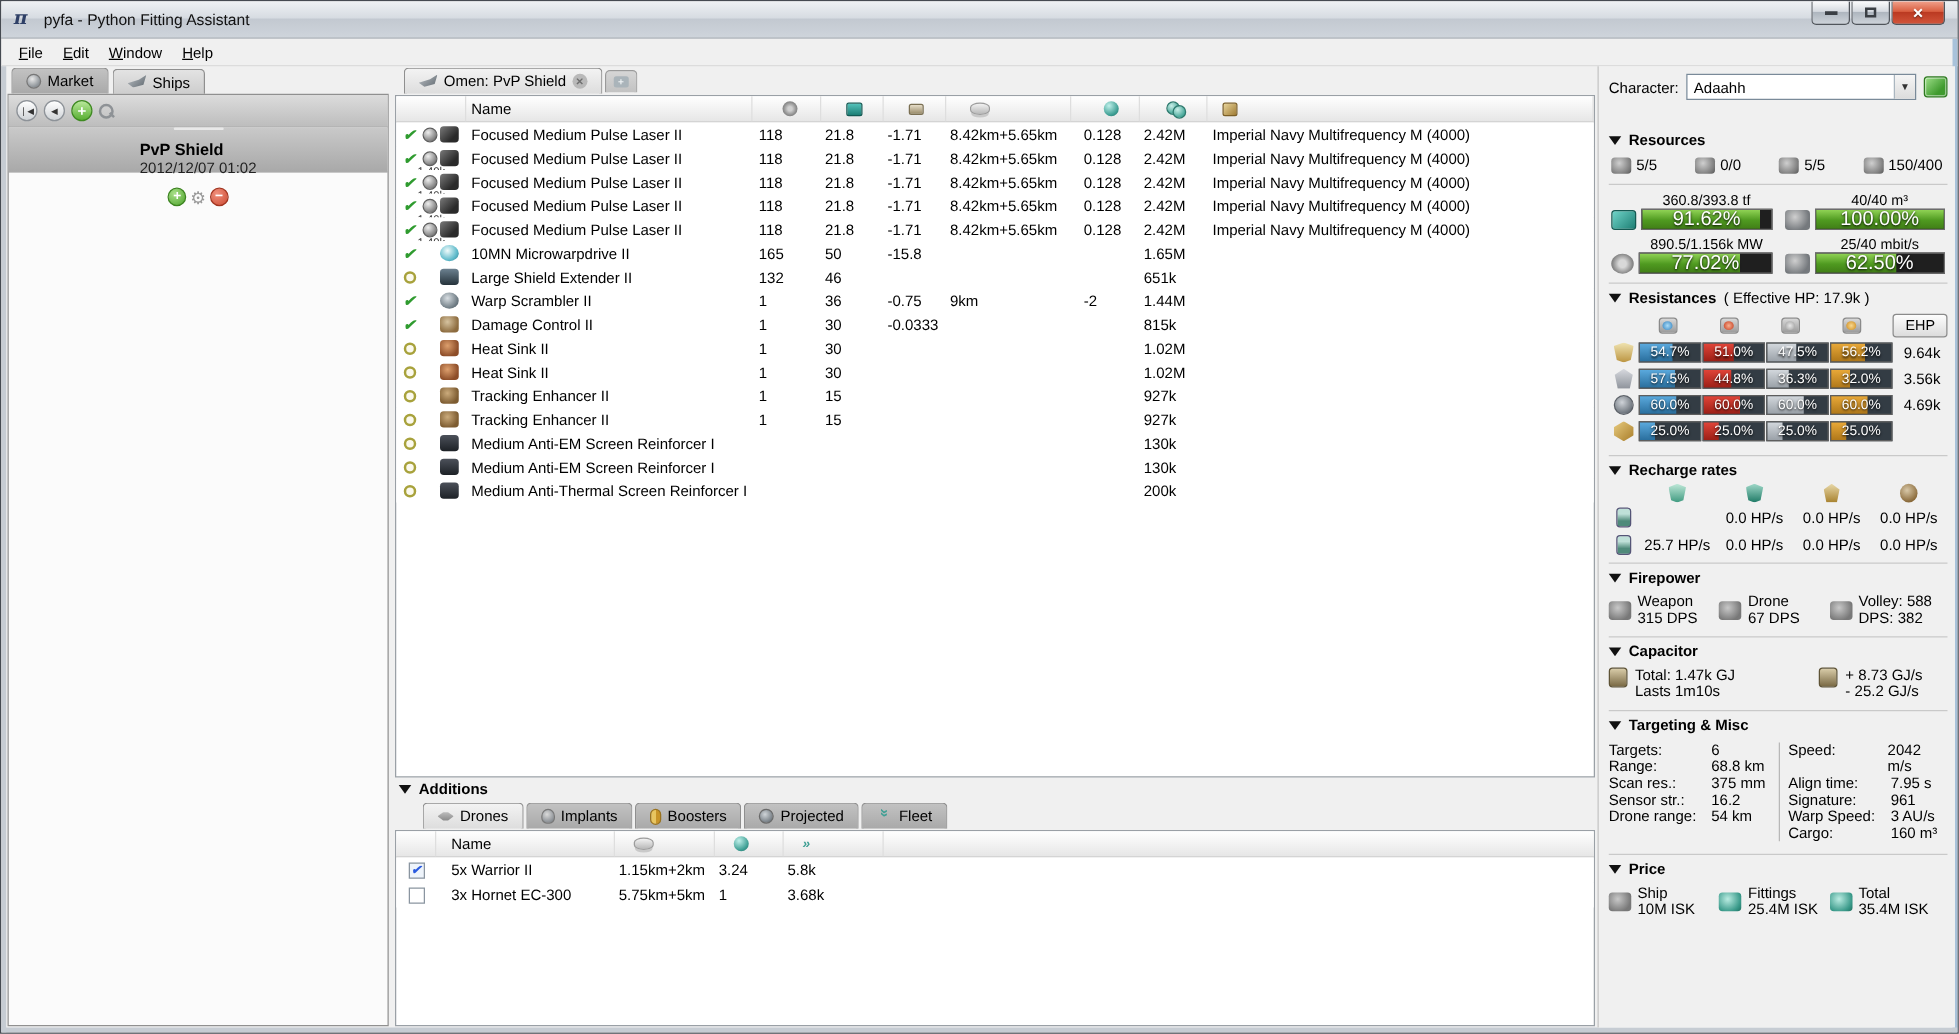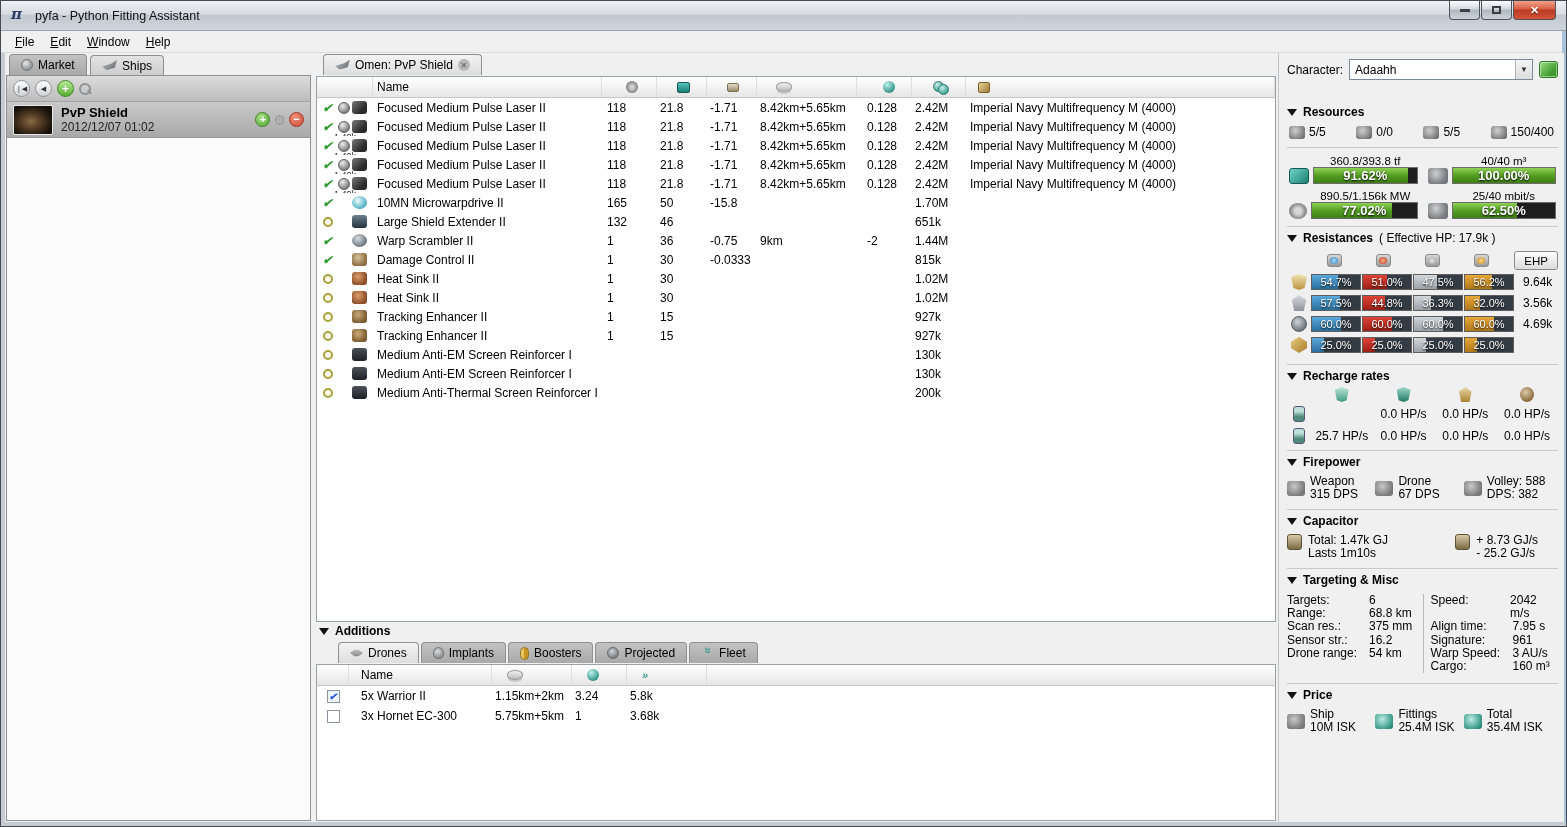--- a/index.html
+++ b/index.html
@@ -44,34 +44,34 @@
   .ltoolbar{height:26px;background:linear-gradient(#dcdcdc,#bdbdbd);border-bottom:1px solid #a3a3a3;
     display:flex;align-items:center;gap:5px;padding-left:6px;}
   .rbtn{width:17px;height:17px;border-radius:50%;border:1px solid #8d9298;
     background:linear-gradient(#ffffff,#cfd3d7);display:flex;align-items:center;justify-content:center;
     font-size:7px;color:#333;}
   .rbtn.green{background:linear-gradient(#b8e89a,#58ae32);border-color:#3f8a22;color:#fff;font-size:12px;font-weight:700;line-height:1;}
   .mag{width:12px;height:12px;position:relative;}
   .mag::before{content:"";position:absolute;left:0;top:0;width:8px;height:8px;border:2px solid #8e9296;border-radius:50%;}
   .mag::after{content:"";position:absolute;left:8px;top:8px;width:5px;height:2px;background:#8e9296;transform:rotate(45deg);}
   .shiprow{height:36px;background:linear-gradient(#c9c9c9,#a9a9a9);border-bottom:1px solid #969696;
-    display:flex;align-items:center;padding:0 6px;gap:8px;}
+    display:flex;align-items:center;padding:0 6px;gap:8px;flex-direction:column;}
   .thumb{width:40px;height:30px;border:1px solid #e9e9e9;border-radius:2px;
     background:radial-gradient(ellipse at 45% 55%, #8a6a42 0%, #4a3420 40%, #15100a 75%);}
   .fitmeta{flex:1;line-height:15px;}
   .fitname{font-weight:700;font-size:13px;}
   .fitdate{font-size:12px;color:#222;}
   .rowbtns{display:flex;gap:3px;align-items:center;}
   .cbtn{width:15px;height:15px;border-radius:50%;display:flex;align-items:center;justify-content:center;
     font-size:11px;font-weight:700;color:#fff;line-height:1;}
   .cbtn.plus{background:radial-gradient(circle at 35% 30%,#a8e088,#4ea32c);border:1px solid #3c8420;}
   .cbtn.minus{background:radial-gradient(circle at 35% 30%,#f0907c,#cc4a32);border:1px solid #a23520;}
   .gear{color:#9a9a9a;font-size:14px;line-height:1;}
   
-  .ctabs{position:absolute;left:322px;top:53px;display:flex;gap:2px;align-items:center;flex-direction:column;}
+  .ctabs{position:absolute;left:322px;top:53px;display:flex;gap:2px;align-items:center;}
   .closex{width:12px;height:12px;border-radius:50%;background:#b9b9b9;color:#6e6e6e;
     display:flex;align-items:center;justify-content:center;font-size:8px;font-weight:700;}
   .newtab{width:26px;height:18px;border:1px solid #9a9a9a;border-bottom:none;border-radius:4px 4px 0 0;
     background:linear-gradient(#d6d6d6,#c2c2c2);display:flex;align-items:center;justify-content:center;}
   .newtab i{width:12px;height:9px;border-radius:2px;background:#aab4ba;color:#eef2f4;font-style:normal;
     font-size:8px;line-height:9px;text-align:center;font-weight:700;}
   .ftable{position:absolute;left:315px;top:75px;width:960px;height:546px;background:#fff;
     border:1px solid #9aa0a6;}
   .thead{display:flex;height:21px;background:linear-gradient(#ffffff,#e6e6e6);
     border-bottom:1px solid #c8c8c8;align-items:center;}
@@ -159,21 +159,21 @@
   .bars{display:grid;grid-template-columns:1fr 1fr;column-gap:10px;row-gap:6px;padding:3px 2px;}
   .barcell .blabel{text-align:center;font-size:11.5px;margin-left:24px;}
   .barline{display:flex;align-items:center;gap:4px;}
   .bicon{width:20px;height:16px;border-radius:3px;}
   .bicon.cpu{background:linear-gradient(135deg,#6fd4c8,#1e7f74);border:1px solid #145a52;}
   .bicon.pg{background:radial-gradient(circle,#d8d8d8 25%,#8a8a8a 65%,#5e5e5e);border-radius:50%;width:18px;}
   .bicon.dbay,.bicon.bw{background:radial-gradient(circle at 40% 35%,#cfcfcf,#75797d 70%);}
   .bar{flex:1;height:17px;border:1px solid #6c6c6c;background:#1f1f1f;position:relative;}
   .bar .fill{position:absolute;left:0;top:0;bottom:0;background:linear-gradient(#8fd254,#4f9a20 55%,#417f17);}
   .bar .btext{position:absolute;inset:0;display:flex;align-items:center;justify-content:center;
-    color:#fff;font-size:13px;font-weight:700;text-shadow:0 1px 2px #000;}
+    color:#fff;font-size:16px;font-weight:400;text-shadow:0 1px 2px #000;}
   
   .rgrid{padding:2px 0;}
   .rheadrow{display:flex;align-items:center;margin-bottom:4px;}
   .rgut{width:24px;display:flex;justify-content:center;}
   .rcol{width:50px;display:flex;justify-content:center;margin-right:1px;}
   .dmgic{width:15px;height:13px;border-radius:3px;border:1px solid #8a8a8a;background:linear-gradient(#d8d8d8,#9a9a9a);position:relative;}
   .dmgic::after{content:"";position:absolute;left:2px;top:2px;width:8px;height:7px;border-radius:50%;}
   .dmgic.em::after{background:radial-gradient(circle,#aadcf8,#2f7fbd);}
   .dmgic.th::after{background:radial-gradient(circle,#f8b090,#c33518);}
   .dmgic.ki::after{background:radial-gradient(circle,#e8e8e8,#9a9a9a);}
@@ -418,21 +418,21 @@
           <i class="chg"></i>
           <i class="mico mwd"></i>
           <em class="sub"></em>
         </span>
         <span class="c-name">10MN Microwarpdrive II</span>
         <span class="c-pg">165</span>
         <span class="c-cpu">50</span>
         <span class="c-cap">-15.8</span>
         <span class="c-range"></span>
         <span class="c-track"></span>
-        <span class="c-price">1.70M</span>
+        <span class="c-price">1.65M</span>
         <span class="c-ammo"></span>
       </div>
 
       <div class="frow">
         <span class="c-state">
           <i class="st online"></i>
           <i class="chg"></i>
           <i class="mico shield-extender"></i>
           <em class="sub"></em>
         </span>

